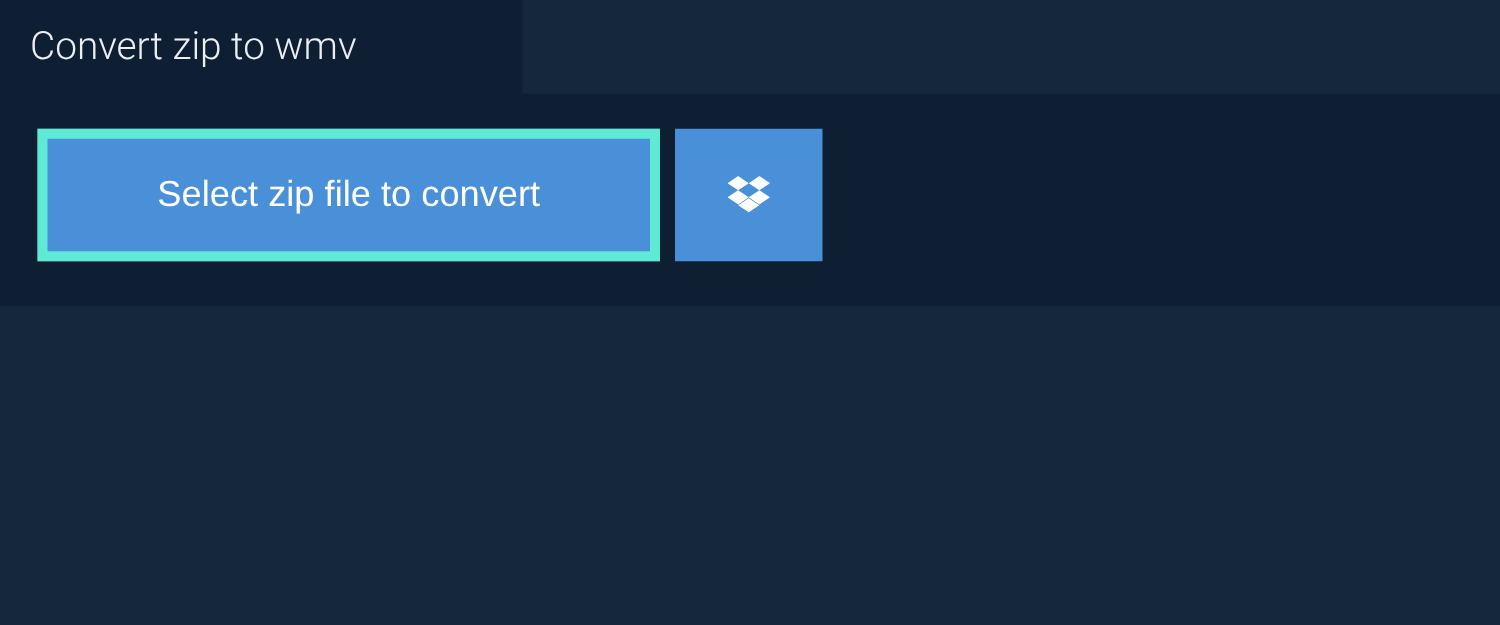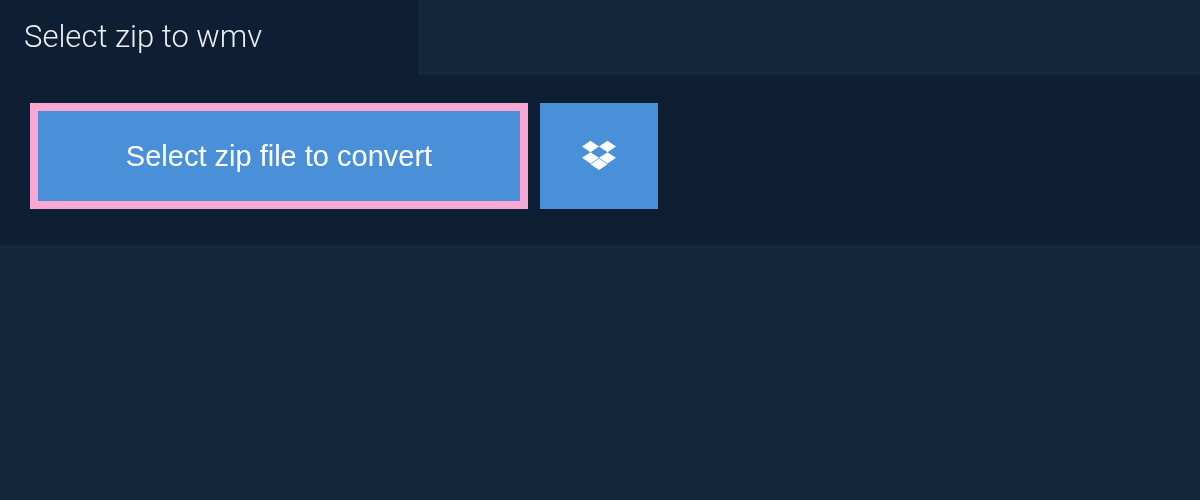--- a/index.html
+++ b/index.html
@@ -30,21 +30,21 @@
       padding: 28px 30px 36px 30px;
       width: 100%;
     }
     .button-row {
       display: flex;
       gap: 12px;
       align-items: stretch;
     }
     .select-button {
       background-color: #4990d8;
-      border: 8px solid #f9a8d4;
+      border: 8px solid #5eead4;
       color: #ffffff;
       font-size: 29px;
       font-weight: 300;
       padding: 24px 34px;
       cursor: pointer;
       display: flex;
       align-items: center;
       justify-content: center;
       width: 498px;
       height: 106px;
@@ -64,21 +64,21 @@
       height: 34px;
       fill: #ffffff;
     }
   </style>
 </head>
 <body>
 
 
 
 <div class="header-tab">
-  <h1 class="header-title">Select zip to wmv</h1>
+  <h1 class="header-title">Convert zip to wmv</h1>
 </div>
 
 <div class="panel">
   <div class="button-row">
     <button class="select-button">
       <span>Select zip file to convert</span>
     </button>
     <button class="dropbox-button">
       <span>
         <svg viewBox="0 0 24 24" xmlns="http://www.w3.org/2000/svg">

